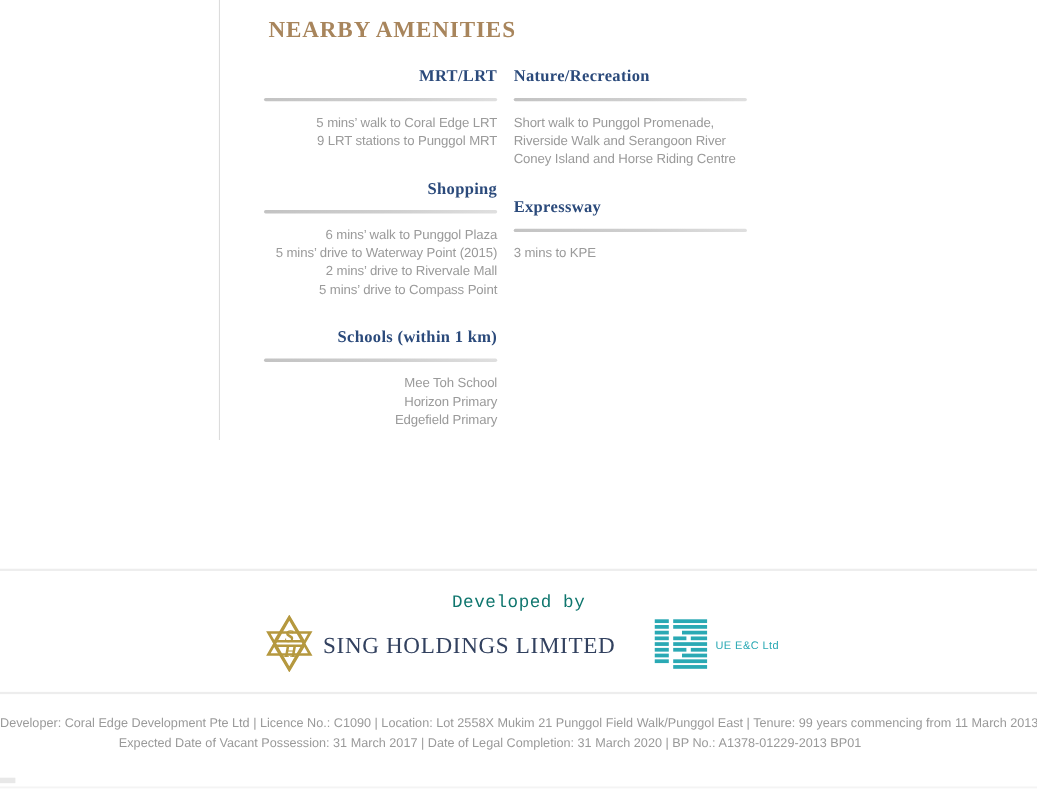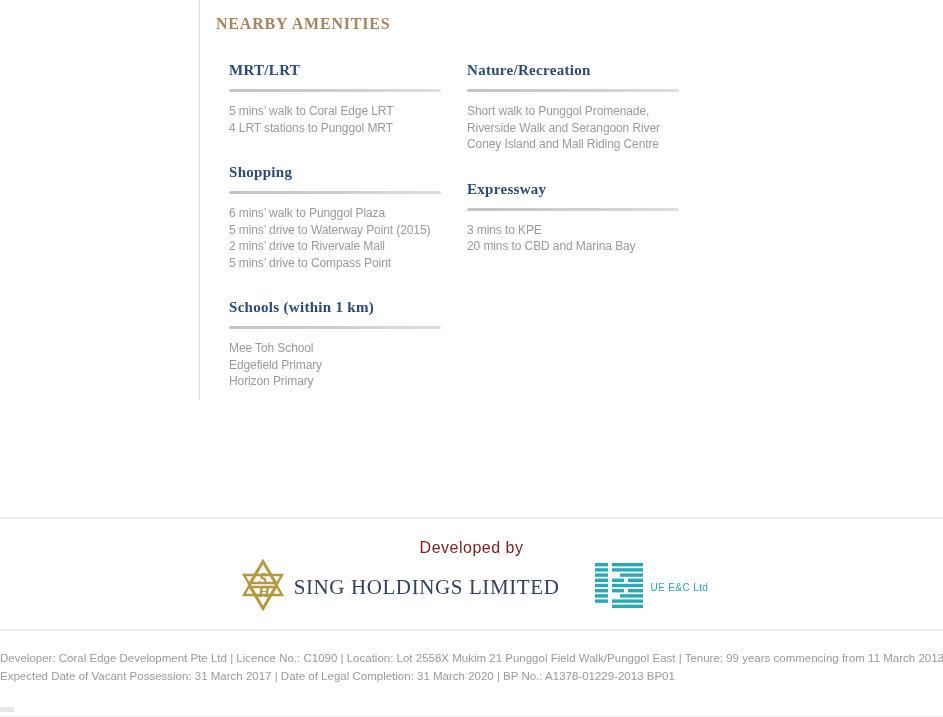--- a/index.html
+++ b/index.html
@@ -13,60 +13,60 @@
     --rule-end:#dfdfdf;
     --divider:#ededed;
   }
   html,body{margin:0;padding:0;background:#fff;}
   .page{
     position:relative;width:943px;height:717px;background:#ffffff;
     font-family:"Liberation Sans",sans-serif;overflow:hidden;
   }
   .vline{position:absolute;left:199px;top:0;width:1px;height:400px;background:#dcdcdc;}
   .page-title{
-    position:absolute;left:216px;top:15px;margin:0;
-    font-family:"Liberation Serif",serif;font-weight:bold;font-size:16px;
+    position:absolute;left:244px;top:15px;margin:0;
+    font-family:"Liberation Serif",serif;font-weight:bold;font-size:21px;
     color:var(--title-color);letter-spacing:0.8px;white-space:nowrap;
   }
   .col{position:absolute;top:62px;width:212px;}
-  .col-left{left:229px;}
+  .col-left{left:240px;text-align:right;}
   .col-right{left:467px;}
   .section{margin-bottom:28px;}
   .section-heading{
     margin:0;font-family:"Liberation Serif",serif;font-size:15px;font-weight:bold;
     color:var(--heading-color);letter-spacing:0.3px;white-space:nowrap;
   }
   .section-rule{
     height:3px;margin:10px 0 11px 0;border-radius:2px;
     background:linear-gradient(90deg,var(--rule-start) 0%,#cfcfcf 55%,var(--rule-end) 100%);
   }
   .items p{
     margin:0;font-size:12px;line-height:16.5px;color:var(--body-color);
     letter-spacing:-0.1px;white-space:nowrap;
   }
   .footer-divider{position:absolute;left:0;width:943px;height:2px;background:var(--divider);}
   .divider-1{top:517px;}
   .divider-2{top:629px;}
   .developed-by{
     position:absolute;top:539px;left:0;width:943px;text-align:center;margin:0;
-    font-family:Liberation Sans, sans-serif;font-size:16px;color:#7f1d1d;letter-spacing:0.5px;
+    font-family:Liberation Mono, monospace;font-size:16px;color:#0f766e;letter-spacing:0.5px;
   }
   .logos-row{
     position:absolute;top:560px;left:0;width:943px;height:54px;
     display:flex;justify-content:center;align-items:center;gap:36px;
   }
   .sing-group{display:flex;align-items:center;gap:3px;}
   .sing-name{
     font-family:"Liberation Serif",serif;font-size:21px;color:var(--navy-logo);
     letter-spacing:0.6px;white-space:nowrap;
   }
   .ue-group{display:flex;align-items:center;gap:7px;}
   .ue-name{font-size:10px;color:var(--teal);letter-spacing:0.4px;white-space:nowrap;}
   .legal{
-    position:absolute;top:650px;left:0;width:891px;text-align:left;
+    position:absolute;top:650px;left:0;width:891px;text-align:center;
     font-size:11.5px;line-height:17.5px;color:#9a9a9a;
   }
   .legal p{margin:0;white-space:nowrap;}
   .edge-artifact{position:absolute;left:0;top:707px;width:14px;height:5px;background:#e8e8e8;}
   .bottom-edge{position:absolute;left:0;top:715px;width:943px;height:2px;background:#f4f4f4;}
 </style>
 </head>
 <body>
 
 <div class="page">
@@ -75,65 +75,64 @@
 
   <h1 class="page-title">NEARBY AMENITIES</h1>
 
   <div class="col col-left">
 
     <div class="section">
       <h3 class="section-heading">MRT/LRT</h3>
       <div class="section-rule"></div>
       <div class="items">
         <p>5 mins’ walk to Coral Edge LRT</p>
-        <p>4 LRT stations to Punggol MRT</p>
+        <p>9 LRT stations to Punggol MRT</p>
       </div>
     </div>
 
     <div class="section">
       <h3 class="section-heading">Shopping</h3>
       <div class="section-rule"></div>
       <div class="items">
         <p>6 mins’ walk to Punggol Plaza</p>
         <p>5 mins’ drive to Waterway Point (2015)</p>
         <p>2 mins’ drive to Rivervale Mall</p>
         <p>5 mins’ drive to Compass Point</p>
       </div>
     </div>
 
     <div class="section">
       <h3 class="section-heading">Schools (within 1 km)</h3>
       <div class="section-rule"></div>
       <div class="items">
         <p>Mee Toh School</p>
+        <p>Horizon Primary</p>
         <p>Edgefield Primary</p>
-        <p>Horizon Primary</p>
       </div>
     </div>
 
   </div>
 
   <div class="col col-right">
 
     <div class="section">
       <h3 class="section-heading">Nature/Recreation</h3>
       <div class="section-rule"></div>
       <div class="items">
         <p>Short walk to Punggol Promenade,</p>
         <p>Riverside Walk and Serangoon River</p>
-        <p>Coney Island and Mall Riding Centre</p>
+        <p>Coney Island and Horse Riding Centre</p>
       </div>
     </div>
 
     <div class="section">
       <h3 class="section-heading">Expressway</h3>
       <div class="section-rule"></div>
       <div class="items">
         <p>3 mins to KPE</p>
-        <p>20 mins to CBD and Marina Bay</p>
       </div>
     </div>
 
   </div>
 
   <div class="footer-divider divider-1"></div>
 
   <p class="developed-by">Developed by</p>
 
   <div class="logos-row">

